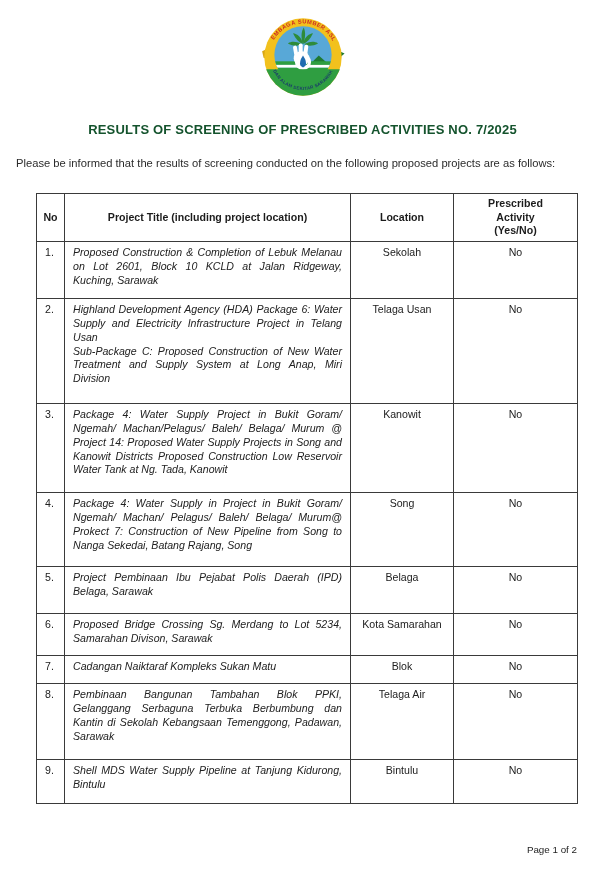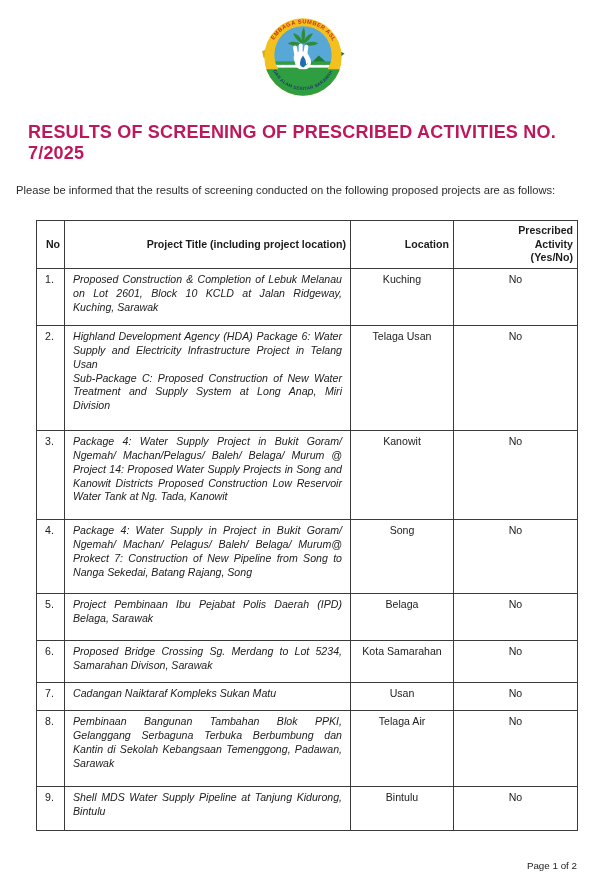--- a/index.html
+++ b/index.html
@@ -13,23 +13,24 @@
   }
   .logo-wrap{
     width:100%;
     display:flex;
     justify-content:center;
     padding-top:14px;
   }
   .logo{width:86px;height:86px;}
   .doc-title{
     margin:22px 28px 0;
-    font-size:18px;
+    text-align:center;
+    font-size:13px;
     font-weight:bold;
-    color:#be185d;
+    color:#14532d;
     letter-spacing:0.2px;
   }
   .intro{
     margin:19px 16px 0;
     font-size:11.2px;
     line-height:1.42;
     color:#2b2b2b;
   }
   table.results{
     border-collapse:collapse;
@@ -43,21 +44,21 @@
   table.results col.c3{width:103px;}
   table.results col.c4{width:124px;}
   table.results th, table.results td{
     border:1px solid #3a3a3a;
     vertical-align:top;
     padding:4px 8px 6px;
     line-height:1.30;
   }
   table.results th{
     font-weight:bold;
-    text-align:right;
+    text-align:center;
     vertical-align:middle;
     white-space:pre-line;
     padding:3px 4px;
     color:#1c1c1c;
   }
   td.c-no{padding-left:6px;text-align:left;}
   td.c-title{text-align:justify;white-space:pre-line;font-style:italic;}
   td.c-loc,td.c-pa{text-align:center;}
   thead tr{height:45px;}
   tbody tr:nth-child(1){height:57px;}
@@ -65,21 +66,21 @@
   tbody tr:nth-child(3){height:89px;}
   tbody tr:nth-child(4){height:74px;}
   tbody tr:nth-child(5){height:47px;}
   tbody tr:nth-child(6){height:42px;}
   tbody tr:nth-child(7){height:28px;}
   tbody tr:nth-child(8){height:76px;}
   tbody tr:nth-child(9){height:44px;}
   .footer{
     position:absolute;
     right:28px;
-    bottom:16px;
+    bottom:32px;
     font-size:9.8px;
     color:#222222;
   }
 </style>
 </head>
 <body>
 
 <div class="logo-wrap">
   <svg class="logo" viewBox="0 0 120 120" aria-hidden="true">
     <defs>
@@ -158,21 +159,21 @@
       <th>Location</th>
       <th>Prescribed
 Activity
 (Yes/No)</th>
     </tr>
   </thead>
   <tbody>
     <tr>
       <td class="c-no">1.</td>
       <td class="c-title">Proposed Construction &amp; Completion of Lebuk Melanau on Lot 2601, Block 10 KCLD at Jalan Ridgeway, Kuching, Sarawak</td>
-      <td class="c-loc">Kuching</td>
+      <td class="c-loc">Sekolah</td>
       <td class="c-pa">No</td>
     </tr>
     <tr>
       <td class="c-no">2.</td>
       <td class="c-title">Highland Development Agency (HDA) Package 6: Water Supply and Electricity Infrastructure Project in Telang Usan
 Sub-Package C: Proposed Construction of New Water Treatment and Supply System at Long Anap, Miri Division</td>
       <td class="c-loc">Telaga Usan</td>
       <td class="c-pa">No</td>
     </tr>
     <tr>
@@ -195,21 +196,21 @@
     </tr>
     <tr>
       <td class="c-no">6.</td>
       <td class="c-title">Proposed Bridge Crossing Sg. Merdang to Lot 5234, Samarahan Divison, Sarawak</td>
       <td class="c-loc">Kota Samarahan</td>
       <td class="c-pa">No</td>
     </tr>
     <tr>
       <td class="c-no">7.</td>
       <td class="c-title">Cadangan Naiktaraf Kompleks Sukan Matu</td>
-      <td class="c-loc">Usan</td>
+      <td class="c-loc">Blok</td>
       <td class="c-pa">No</td>
     </tr>
     <tr>
       <td class="c-no">8.</td>
       <td class="c-title">Pembinaan Bangunan Tambahan Blok PPKI, Gelanggang Serbaguna Terbuka Berbumbung dan Kantin di Sekolah Kebangsaan Temenggong, Padawan, Sarawak</td>
       <td class="c-loc">Telaga Air</td>
       <td class="c-pa">No</td>
     </tr>
     <tr>
       <td class="c-no">9.</td>

